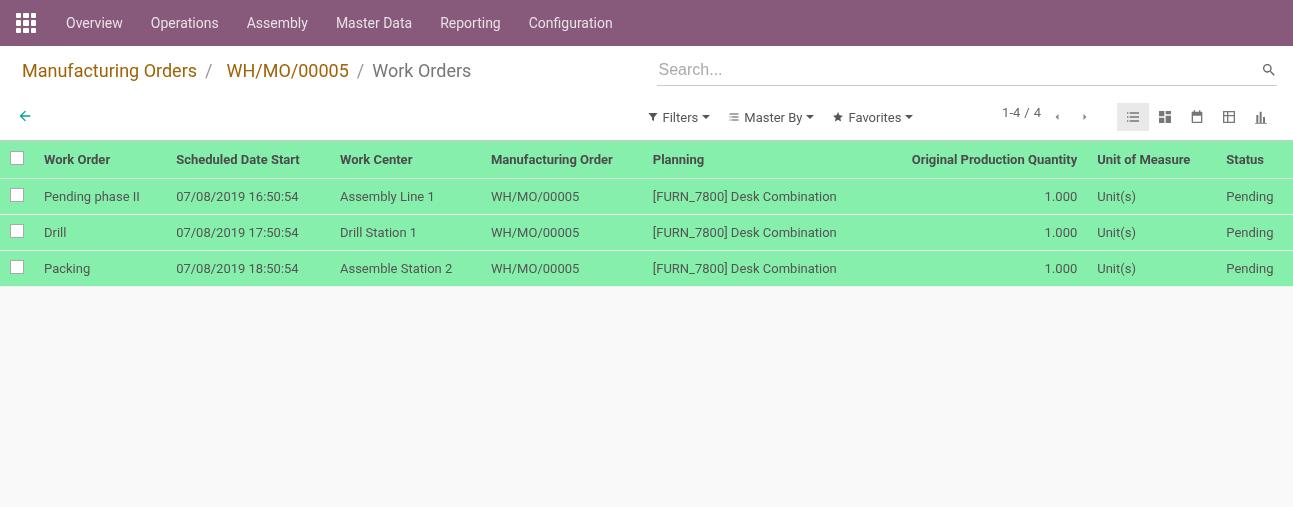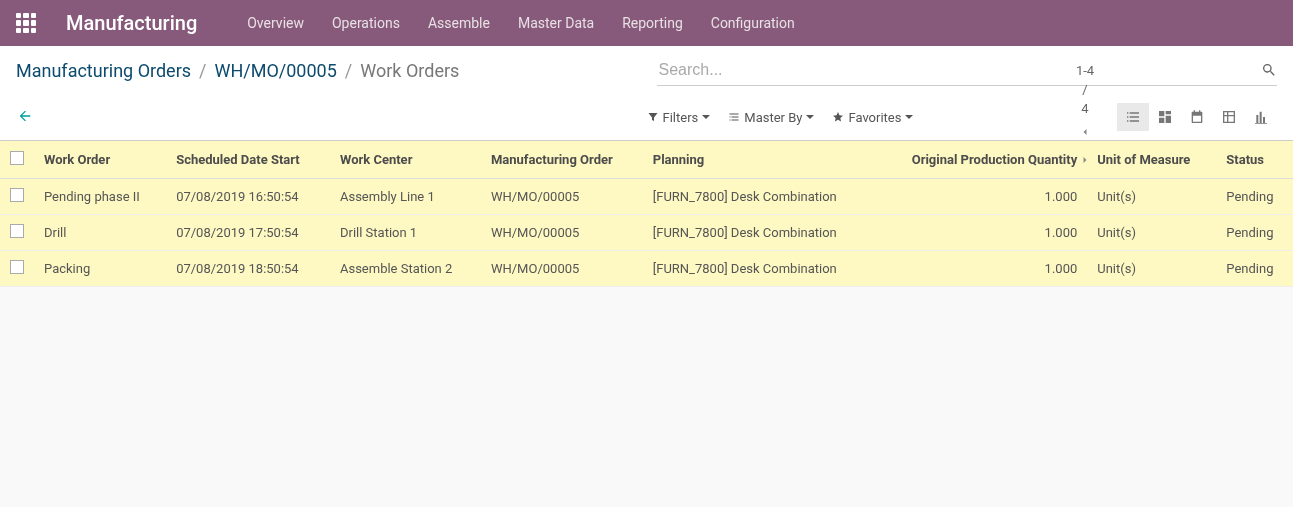--- a/index.html
+++ b/index.html
@@ -99,22 +99,23 @@
       height: 48px;
     }
     .breadcrumb {
       display: flex;
       align-items: center;
       font-size: 18px;
       gap: 8px;
       flex: 1;
     }
     .breadcrumb a {
-      color: #0c4a6e;
-      cursor: pointer;
+      color: #a16207;
+      cursor: pointer;
+      margin-left: 6px;
     }
     .breadcrumb .sep {
       color: #999;
     }
     .breadcrumb .current {
       color: #777;
     }
     .search-box {
       flex: 1;
       display: flex;
@@ -172,25 +173,24 @@
       cursor: pointer;
     }
     .search-opt svg {
       width: 12px;
       height: 12px;
       fill: #555;
     }
     .pager {
       margin-left: auto;
       display: flex;
-      align-items: center;
+      align-items: flex-start;
       gap: 4px;
       color: #666;
       font-size: 13px;
-      flex-direction: column;
     }
     .pager-btn {
       width: 24px;
       height: 24px;
       display: flex;
       align-items: center;
       justify-content: center;
       cursor: pointer;
       color: #888;
     }
@@ -212,21 +212,21 @@
     }
     .view-btn svg {
       width: 16px;
       height: 16px;
       fill: currentColor;
     }
     
     table.list {
       width: 100%;
       border-collapse: collapse;
-      background: #fef9c3;
+      background: #86efac;
     }
     table.list th {
       text-align: left;
       font-weight: 700;
       color: #4c4c4c;
       padding: 10px 10px;
       border-bottom: 1px solid #ddd;
       font-size: 13px;
       white-space: nowrap;
     }
@@ -272,25 +272,24 @@
       <span></span>
         <span></span>
         <span></span>
       <span></span>
         <span></span>
         <span></span>
       <span></span>
         <span></span>
         <span></span>
     </div>
-    <div class="navbar-title">Manufacturing</div>
     <div class="navbar-menu">
       <a>Overview</a>
       <a>Operations</a>
-      <a>Assemble</a>
+      <a>Assembly</a>
       <a>Master Data</a>
       <a>Reporting</a>
       <a>Configuration</a>
     </div>
   </div>
 
   <div class="control-panel">
     <div class="cp-top">
       <div class="breadcrumb">
         <a>Manufacturing Orders</a>

